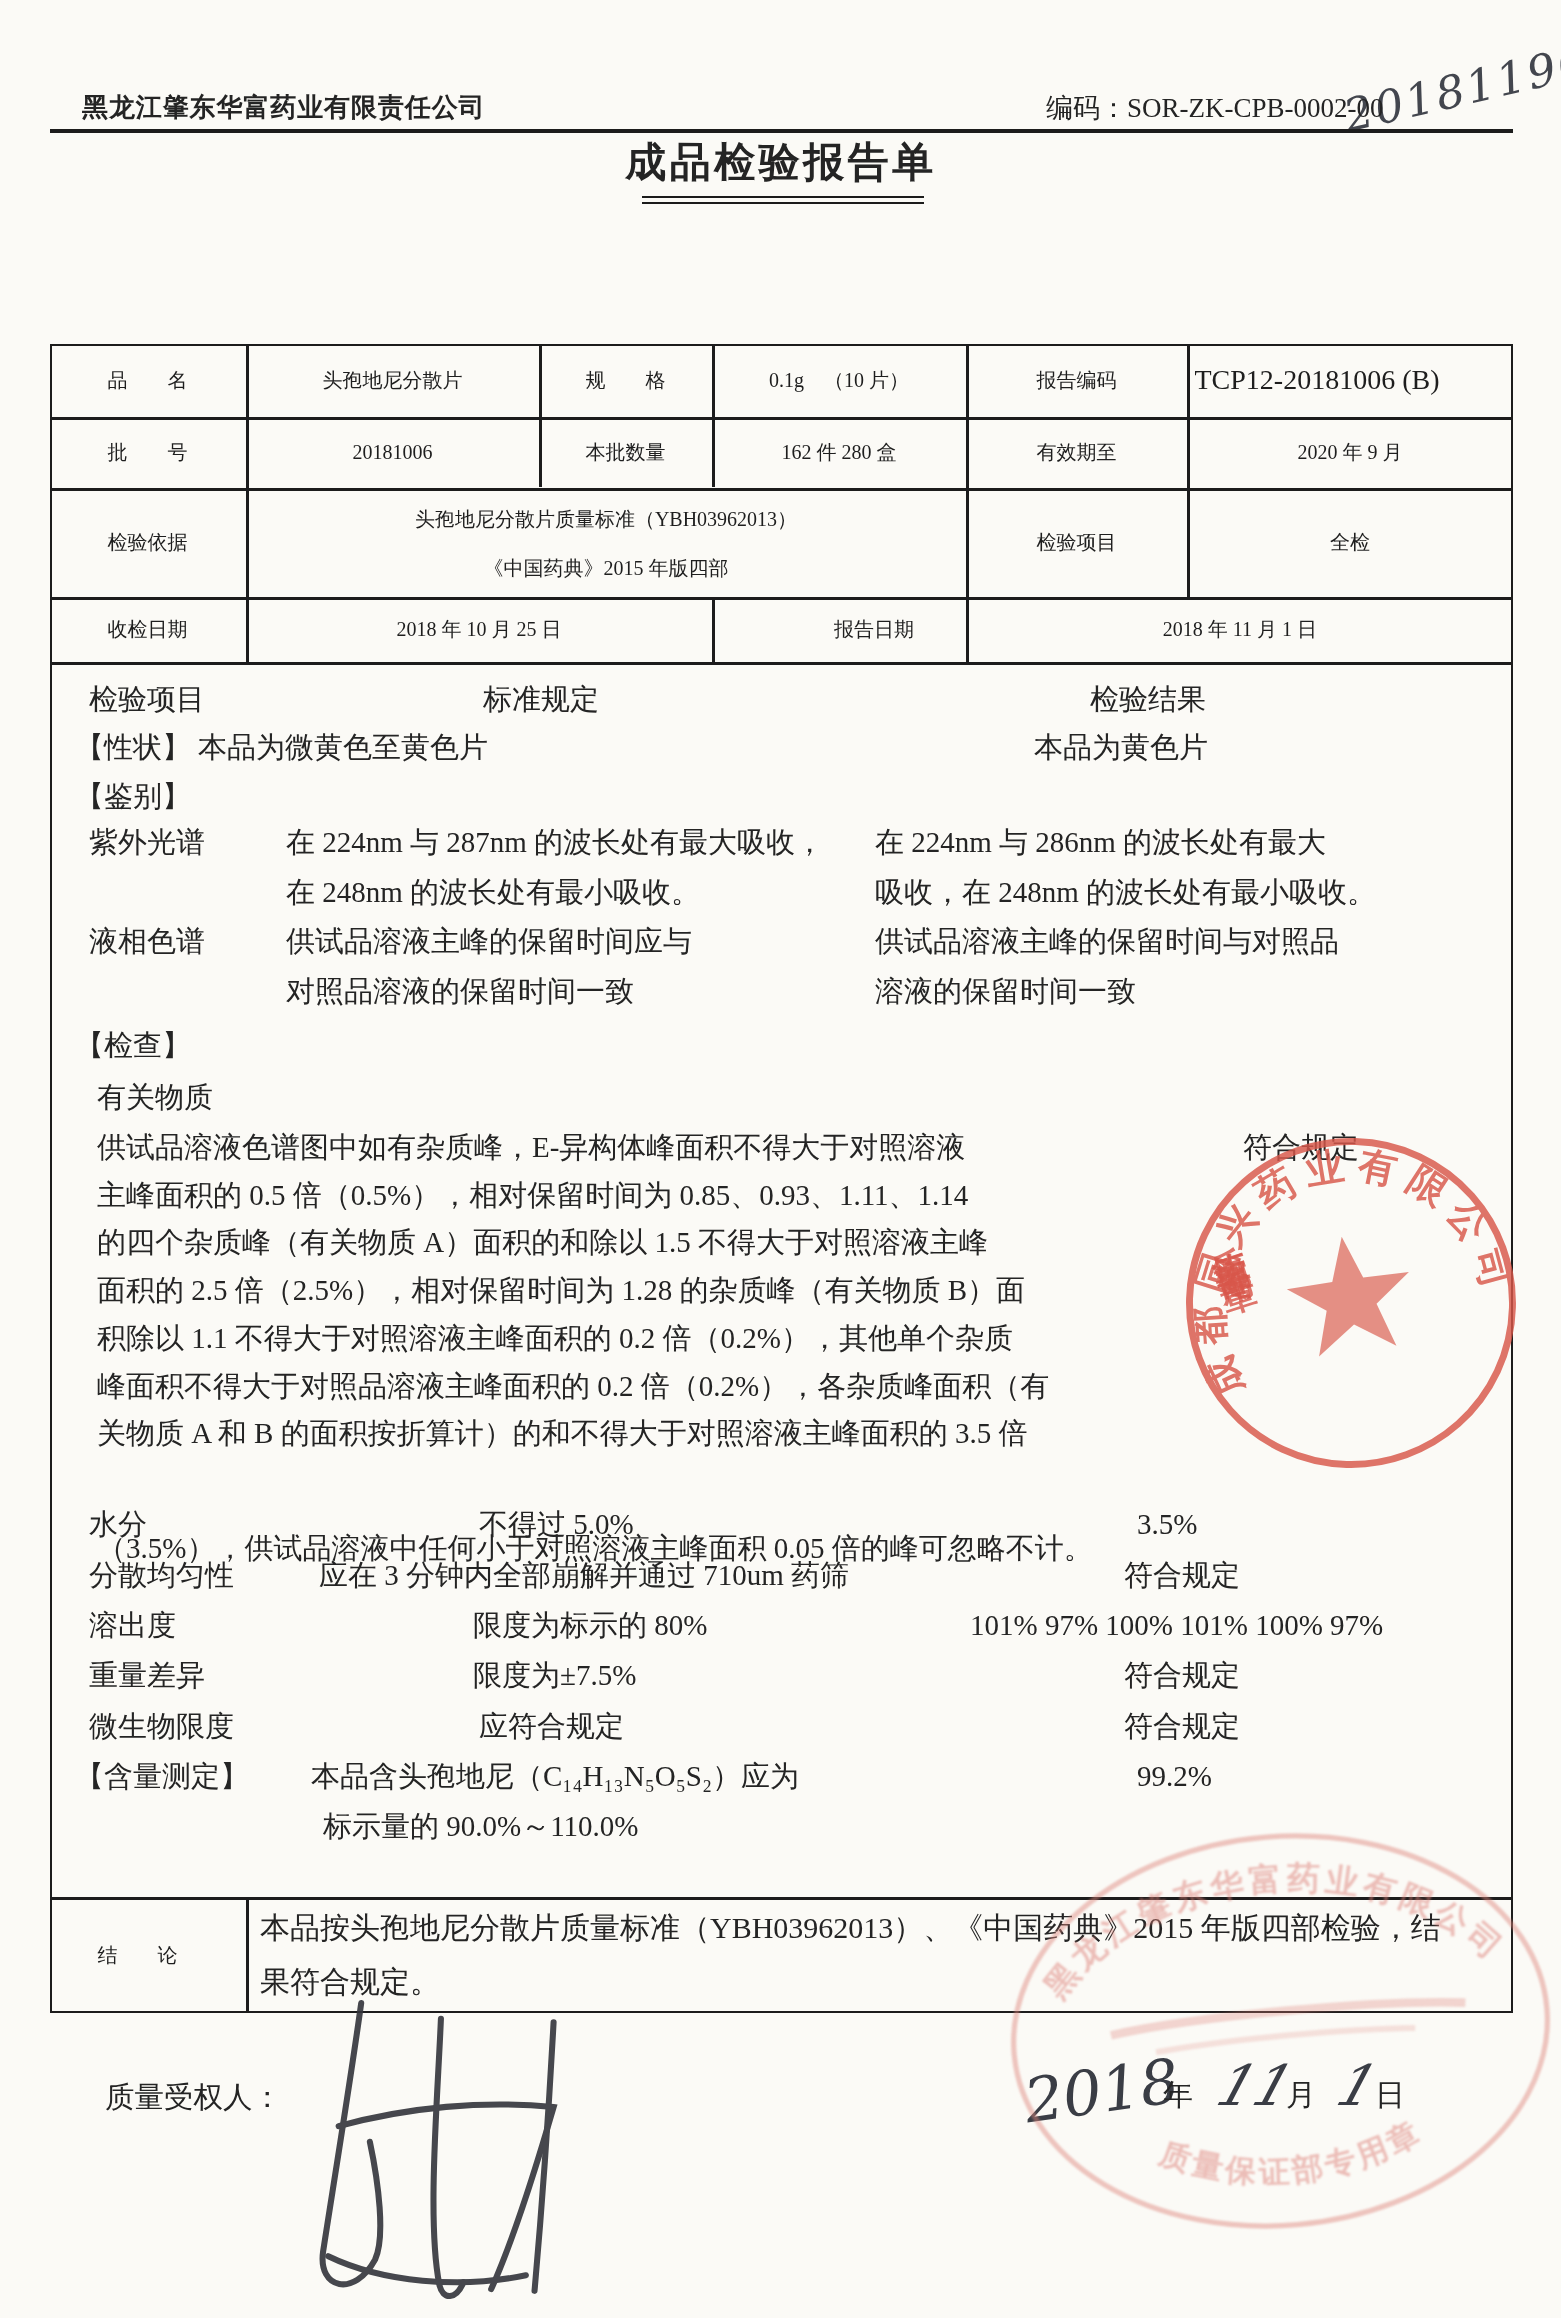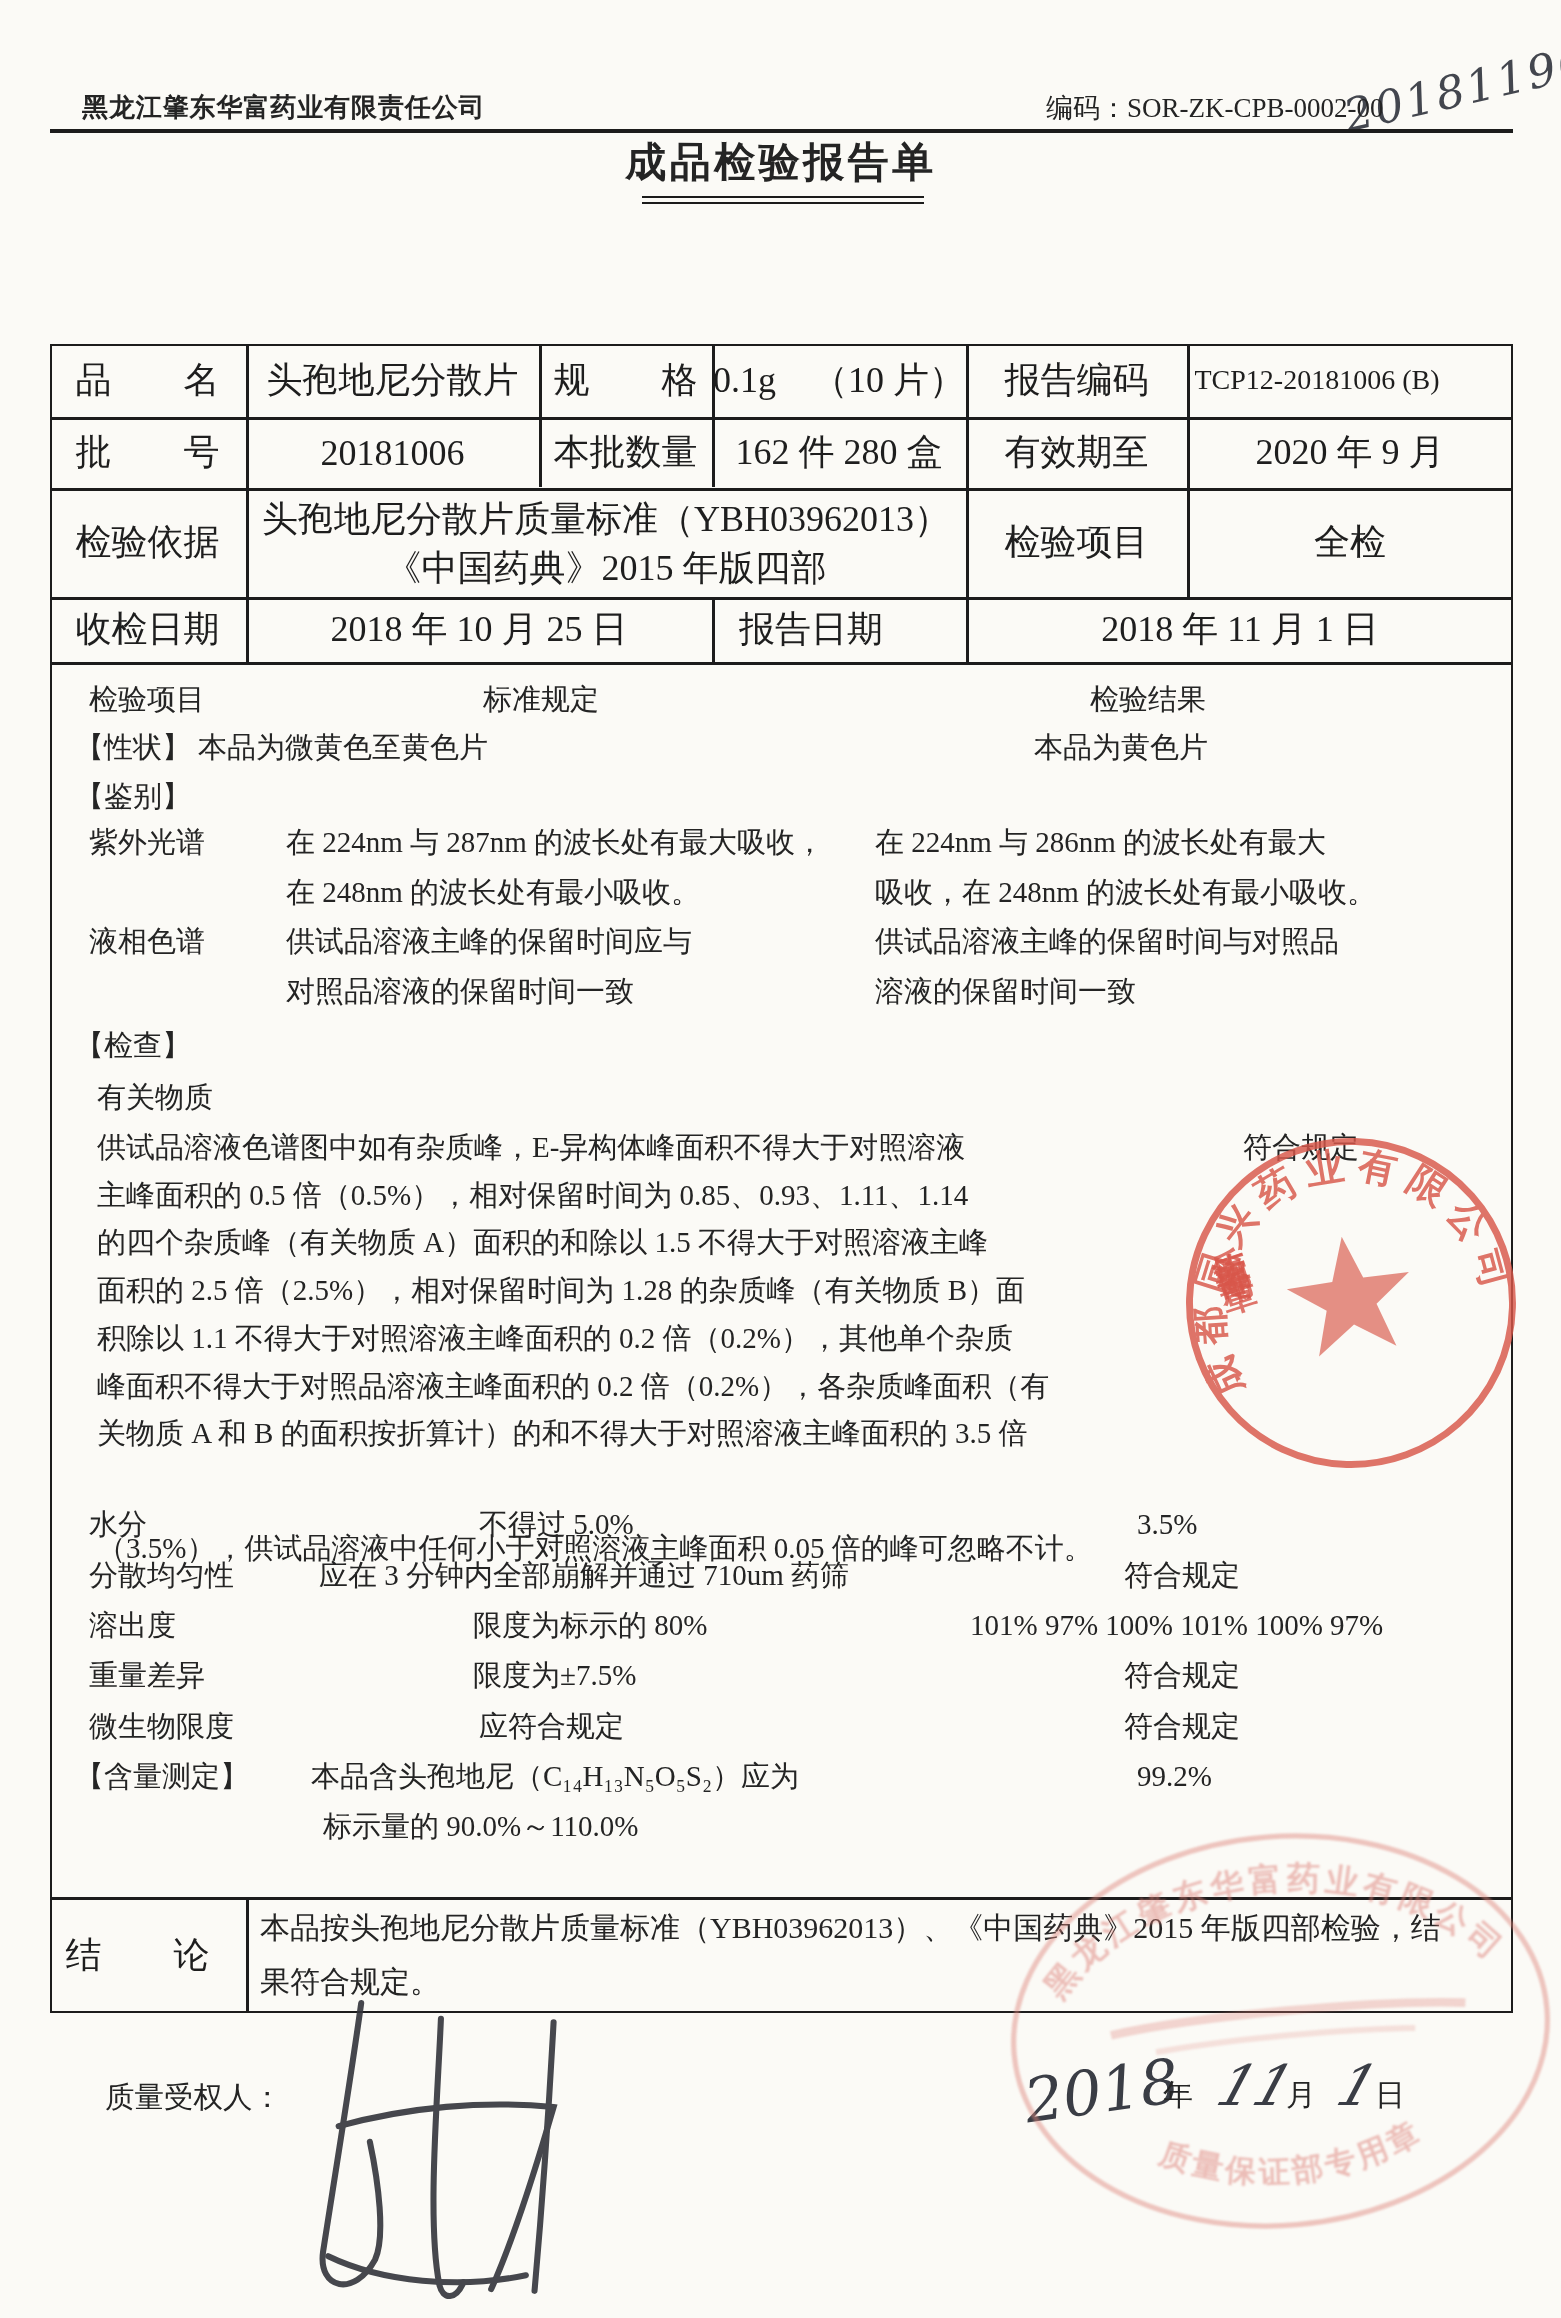--- a/index.html
+++ b/index.html
@@ -5,21 +5,21 @@
   html,body{margin:0;padding:0;}
   body{background:#e8e8e6;}
   .page{
     position:relative;width:1562px;height:2319px;margin:0 auto;
     background:#fbfaf6;overflow:hidden;
     font-family:"Liberation Serif","DejaVu Serif",serif;
     color:#222;
   }
   .tl{position:absolute;white-space:nowrap;font-size:29px;color:#242424;line-height:1.25;}
   .cell{position:absolute;display:flex;align-items:center;justify-content:center;
-        font-size:36px;color:#1e1e1e;white-space:nowrap;}
+        font-size:20px;color:#1e1e1e;white-space:nowrap;}
   .hl{position:absolute;background:#1c1c1c;height:2.6px;}
   .vl{position:absolute;background:#1c1c1c;width:2.6px;}
   .frame{position:absolute;left:50px;top:344px;width:1463px;height:1669px;
          border:2.6px solid #1c1c1c;box-sizing:border-box;}
   .hand{font-family:"DejaVu Serif","Liberation Serif",serif;font-style:italic;color:#3a3d45;}
   .stamp-vert{
     position:absolute;writing-mode:vertical-rl;text-orientation:upright;
     color:rgba(216,87,74,.82);letter-spacing:6px;font-weight:bold;
   }
   svg{position:absolute;overflow:visible;}
@@ -72,21 +72,21 @@
   <div class="cell" style="left:1187px;top:417px;width:326px;height:71px;">2020 年 9 月</div>
 
   <div class="cell" style="left:50px;top:488px;width:195px;height:109px;">检验依据</div>
   <div class="cell" style="left:246px;top:495px;width:720px;height:48px;">头孢地尼分散片质量标准（YBH03962013）</div>
   <div class="cell" style="left:246px;top:544px;width:720px;height:48px;">《中国药典》2015 年版四部</div>
   <div class="cell" style="left:966px;top:488px;width:221px;height:109px;">检验项目</div>
   <div class="cell" style="left:1187px;top:488px;width:326px;height:109px;">全检</div>
 
   <div class="cell" style="left:50px;top:597px;width:195px;height:65px;">收检日期</div>
   <div class="cell" style="left:246px;top:597px;width:466px;height:65px;">2018 年 10 月 25 日</div>
-  <div class="cell" style="left:684px;top:597px;width:254px;height:65px;">报告日期</div>
+  <div class="cell" style="left:716px;top:597px;width:254px;height:65px;padding-left:31px;">报告日期</div>
   <div class="cell" style="left:966px;top:597px;width:548px;height:65px;">2018 年 11 月 1 日</div>
 
   <div class="tl" style="left:89px;top:681px;">检验项目</div>
   <div class="tl" style="left:483px;top:681px;">标准规定</div>
   <div class="tl" style="left:1070px;top:681px;margin-left:20px;">检验结果</div>
 
   <div class="tl" style="left:75px;top:729px;">【性状】</div>
   <div class="tl" style="left:198px;top:729px;">本品为微黄色至黄色片</div>
   <div class="tl" style="left:1034px;top:729px;">本品为黄色片</div>
 

